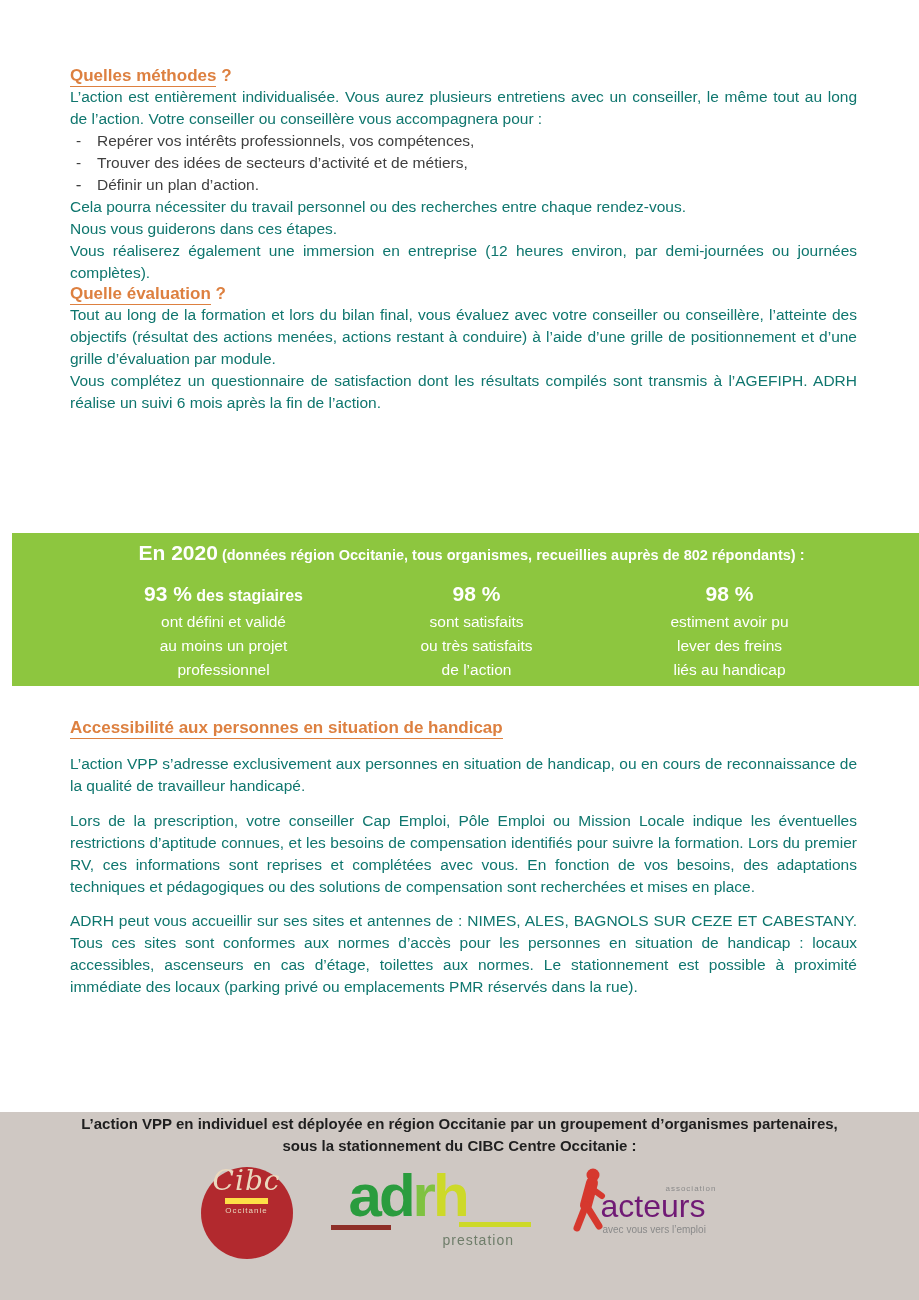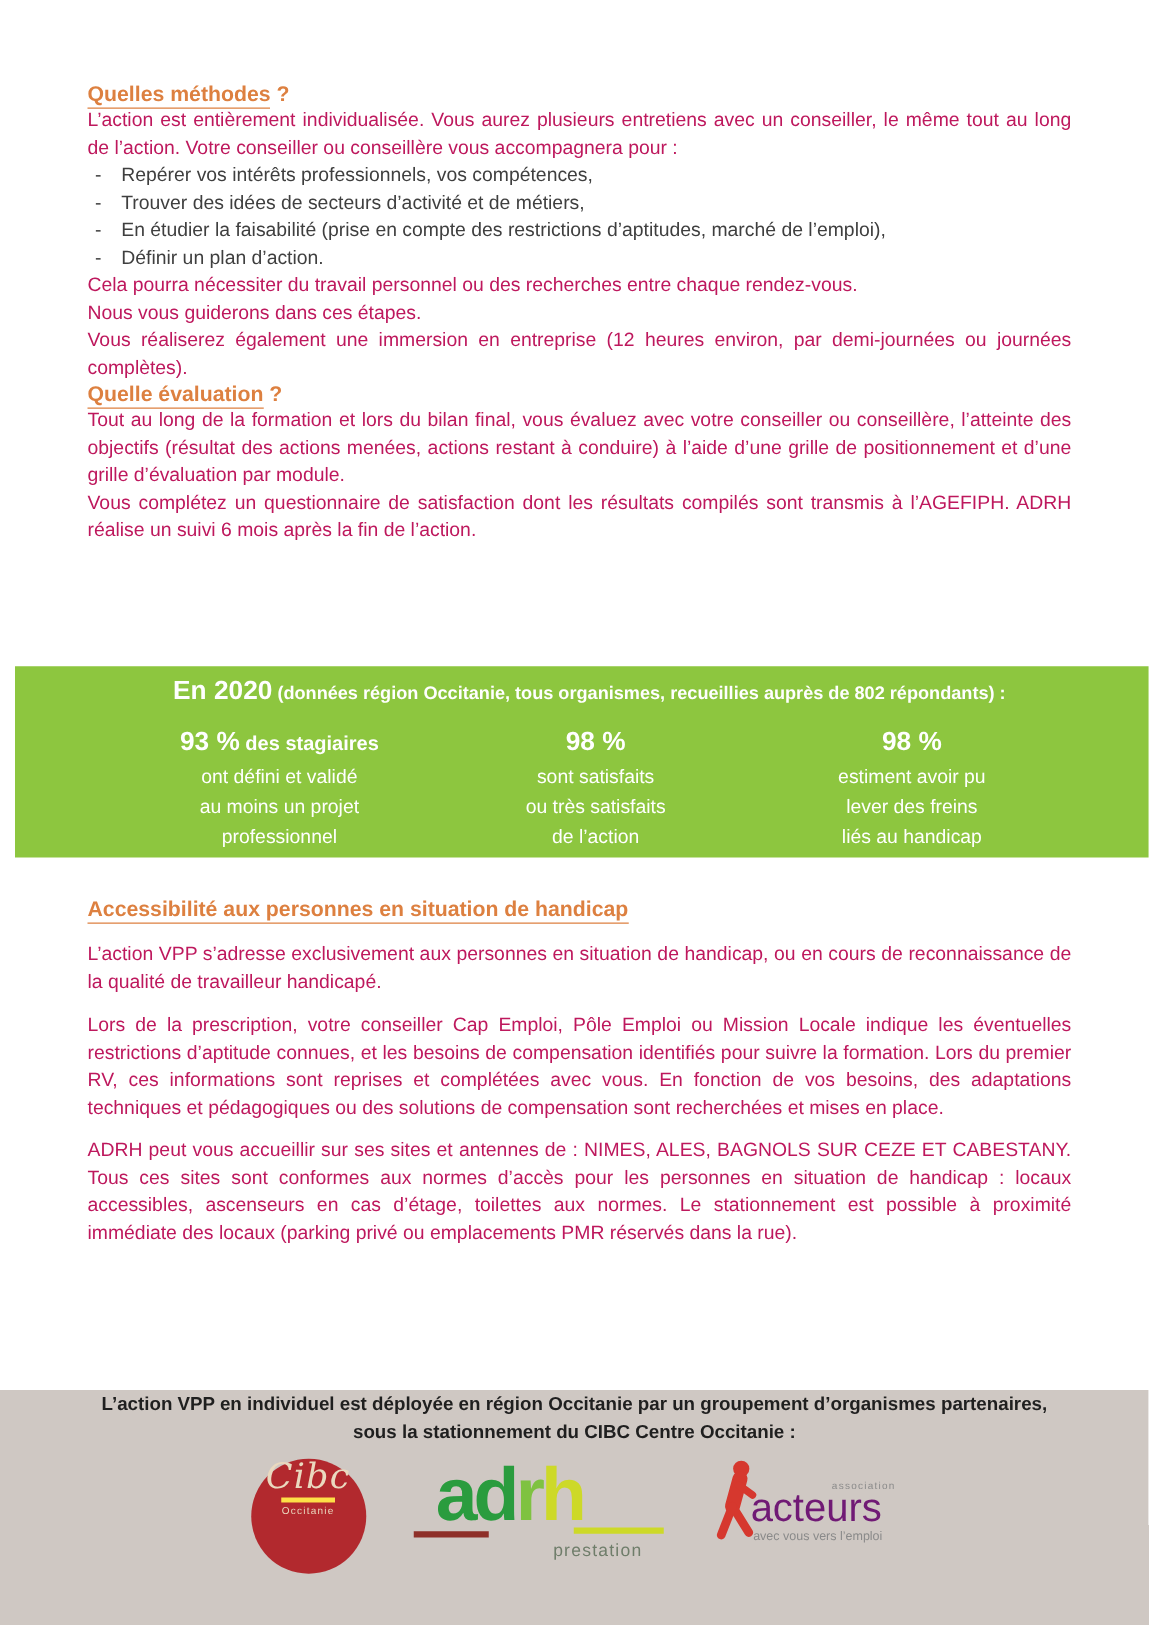--- a/index.html
+++ b/index.html
@@ -18,21 +18,21 @@
   h2.doc-h{
     margin:0;
     font-size:17px;line-height:20px;font-weight:bold;
     color:#dd8040;
   }
   h2.doc-h .u{border-bottom:1.6px solid #dd8040;padding-bottom:1px;}
   p.body-p{
     margin:0;
     font-size:15.5px;line-height:22px;
     text-align:justify;
-    color:#be185d;
+    color:#0f766e;
   }
   .mt-para{margin-top:16px;}
   .mt-gap{margin-top:22px;}
   .mt-h{margin-top:24px;}
   ul.dash-list{list-style:none;margin:0;padding:0;}
   ul.dash-list li{
     position:relative;
     padding-left:27px;
     font-size:15.5px;line-height:22px;
   }
@@ -83,21 +83,21 @@
     background:#b2292e;
     display:flex;flex-direction:column;align-items:center;
     color:#ead9bf;
   }
   .logo-cibc .cibc-name{
     font-family:"DejaVu Serif",serif;font-style:italic;
     font-size:28px;line-height:28px;letter-spacing:1px;
   }
   .logo-cibc .cibc-sub{
     font-size:8px;letter-spacing:1px;margin-top:3px;
-    border-top:4px solid #fde047;padding-top:2px;
+    border-top:6px solid #fde047;padding-top:2px;
   }
   
   .logo-adrh{position:relative;width:200px;height:86px;}
   .adrh-letters{
     position:absolute;left:18px;top:-4px;
     font-size:60px;line-height:60px;font-weight:bold;letter-spacing:-3px;
   }
   .adrh-a,.adrh-d{color:#2a9c3e;}
   .adrh-r{color:#7fc241;}
   .adrh-h{color:#cdd928;}
@@ -130,21 +130,21 @@
 
   <div class="sec sec-top">
 
     <h2 class="doc-h"><span class="u">Quelles méthodes</span><span> ?</span></h2>
 
     <p class="body-p mt-para">L’action est entièrement individualisée. Vous aurez plusieurs entretiens avec un conseiller, le même tout au long de l’action. Votre conseiller ou conseillère vous accompagnera pour :</p>
 
     <ul class="dash-list">
       <li><span class="dash">-</span><span>Repérer vos intérêts professionnels, vos compétences,</span></li>
       <li><span class="dash">-</span><span>Trouver des idées de secteurs d’activité et de métiers,</span></li>
-      <li><span class="dash">-</span><span>En étudier la faisabilité (prise en compte des restrictions d’aptitudes, marché de l’emploi),</span></li>
+      <li><span class="dash">-</span></li>
       <li><span class="dash">-</span><span>Définir un plan d’action.</span></li>
     </ul>
 
     <p class="body-p mt-gap">Cela pourra nécessiter du travail personnel ou des recherches entre chaque rendez-vous.</p>
     <p class="body-p">Nous vous guiderons dans ces étapes.</p>
     <p class="body-p">Vous réaliserez également une immersion en entreprise (12 heures environ, par demi-journées ou journées complètes).</p>
 
     <h2 class="doc-h mt-h"><span class="u">Quelle évaluation</span><span> ?</span></h2>
 
     <p class="body-p mt-para">Tout au long de la formation et  lors du bilan final, vous évaluez avec votre conseiller ou conseillère, l’atteinte des objectifs (résultat des actions menées, actions restant à conduire) à l’aide d’une grille de positionnement et d’une grille d’évaluation par module.</p>

